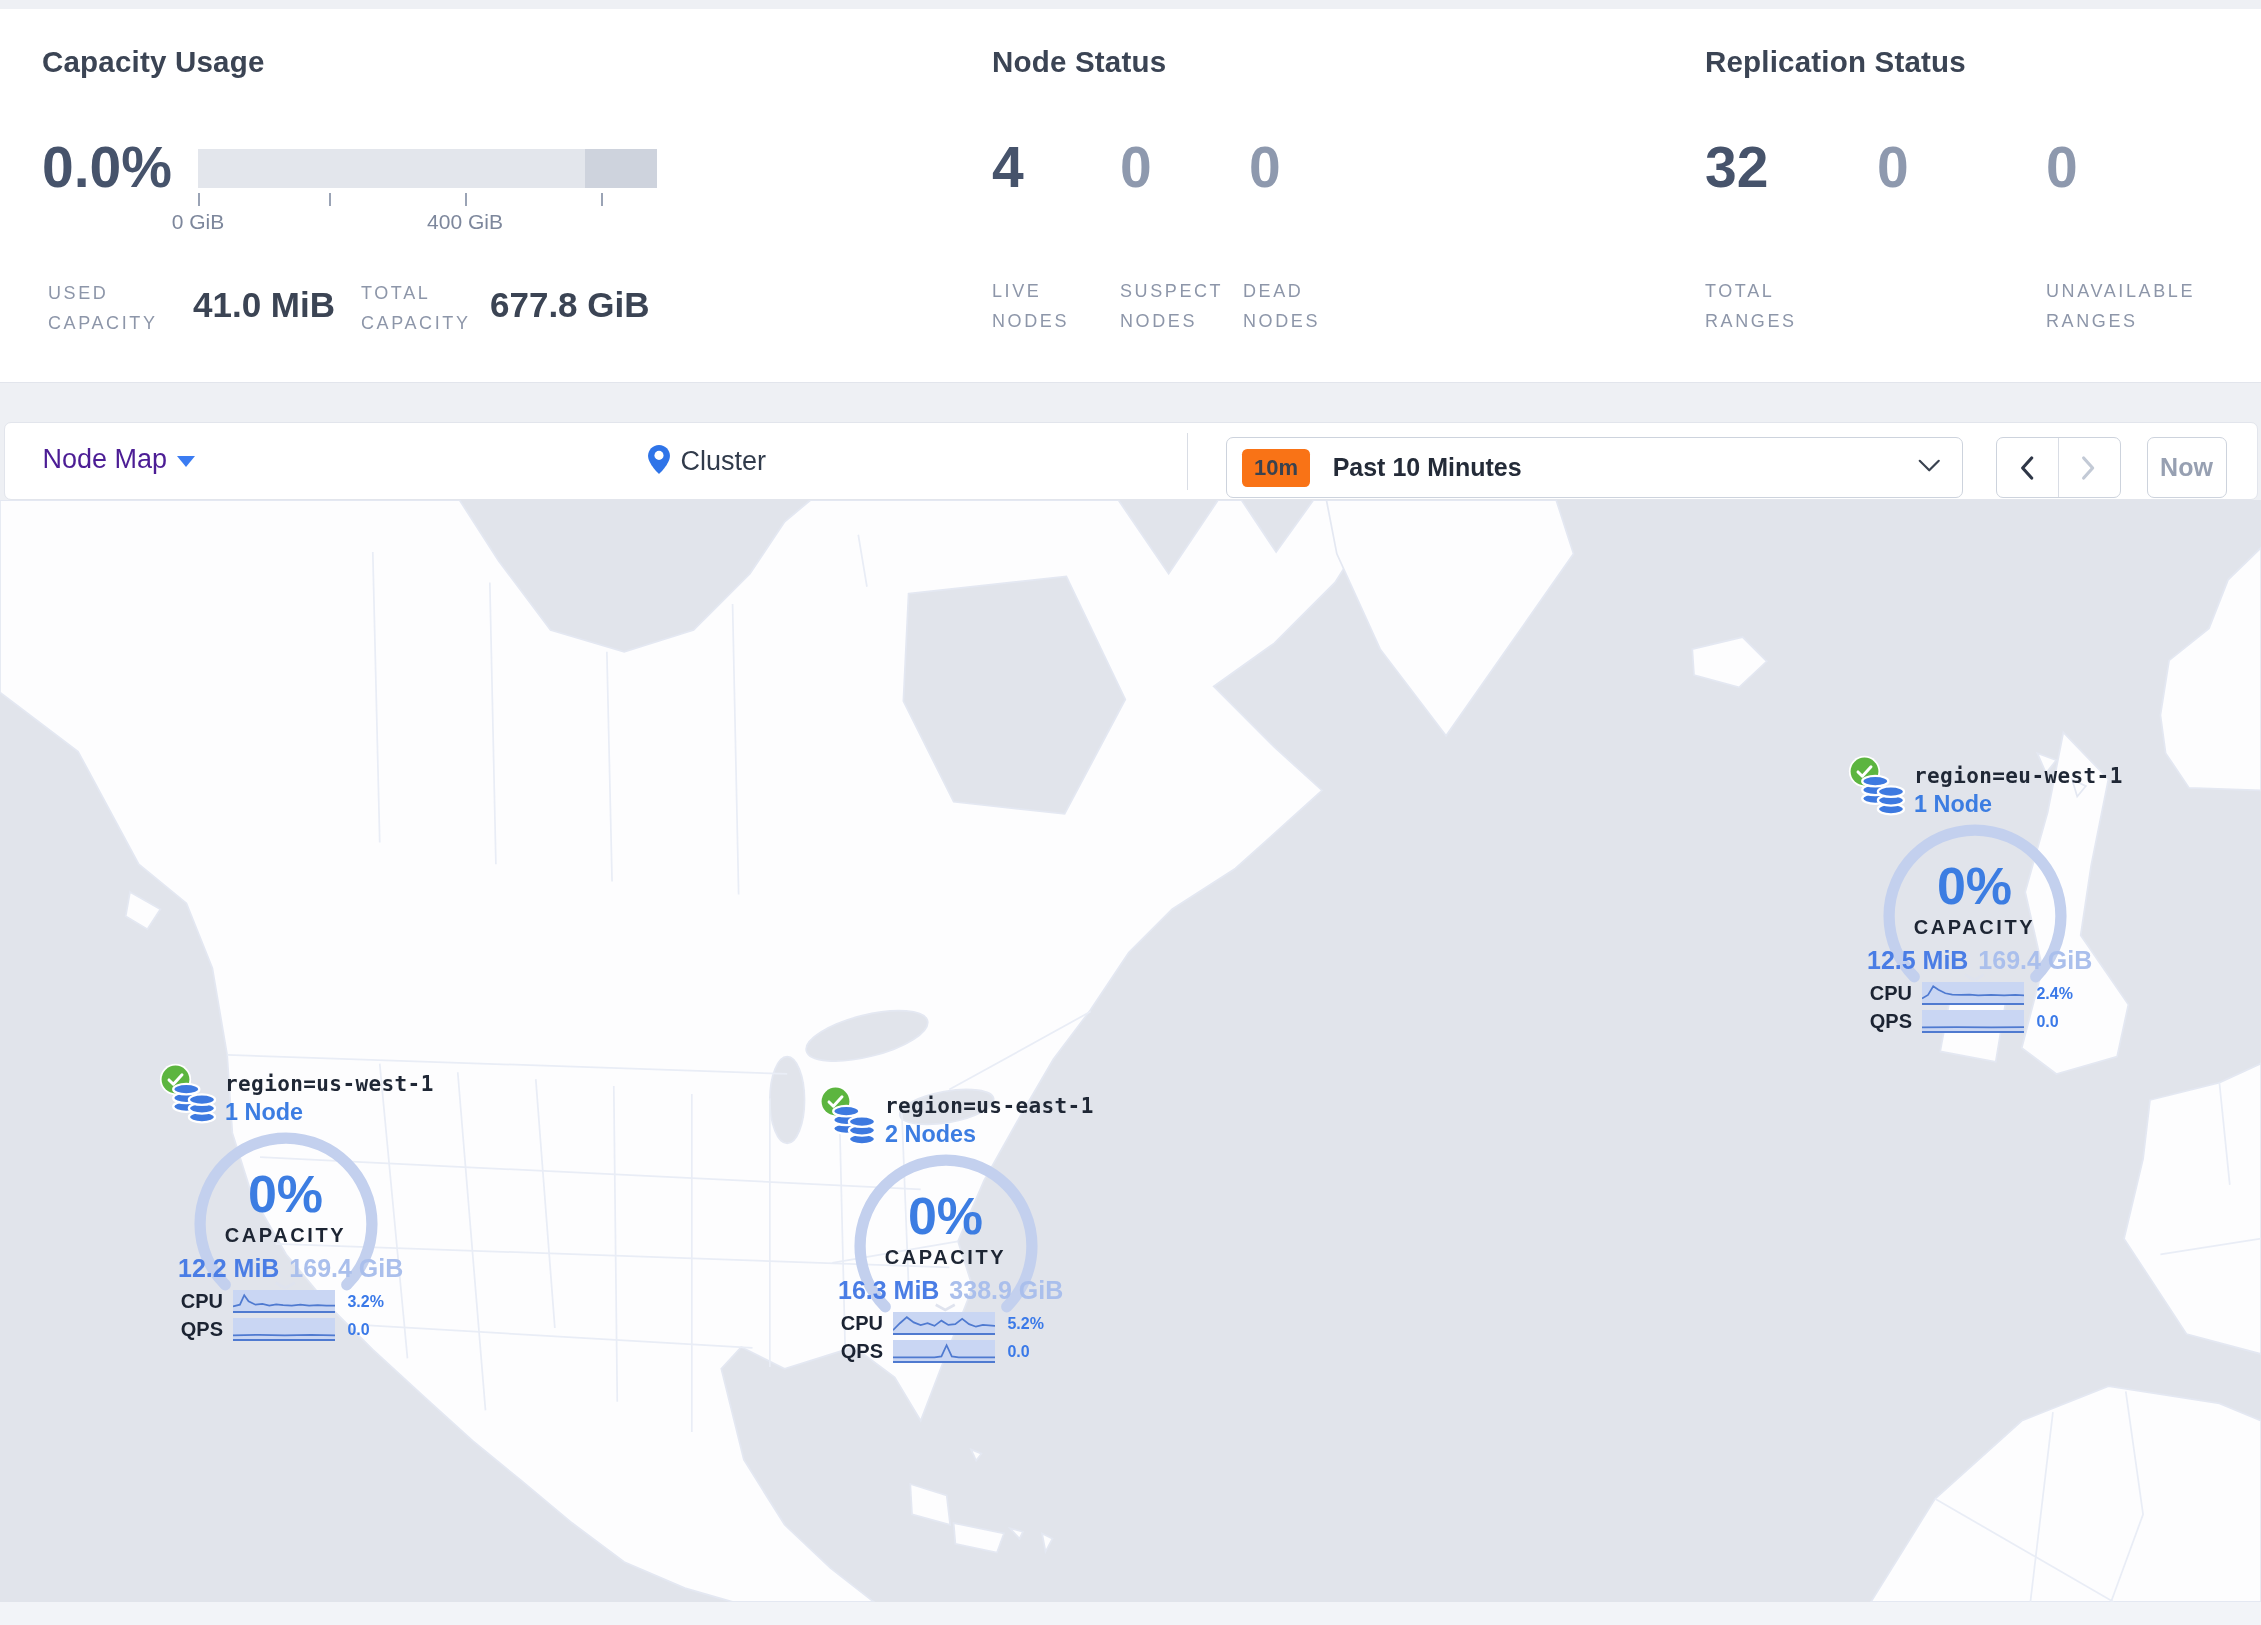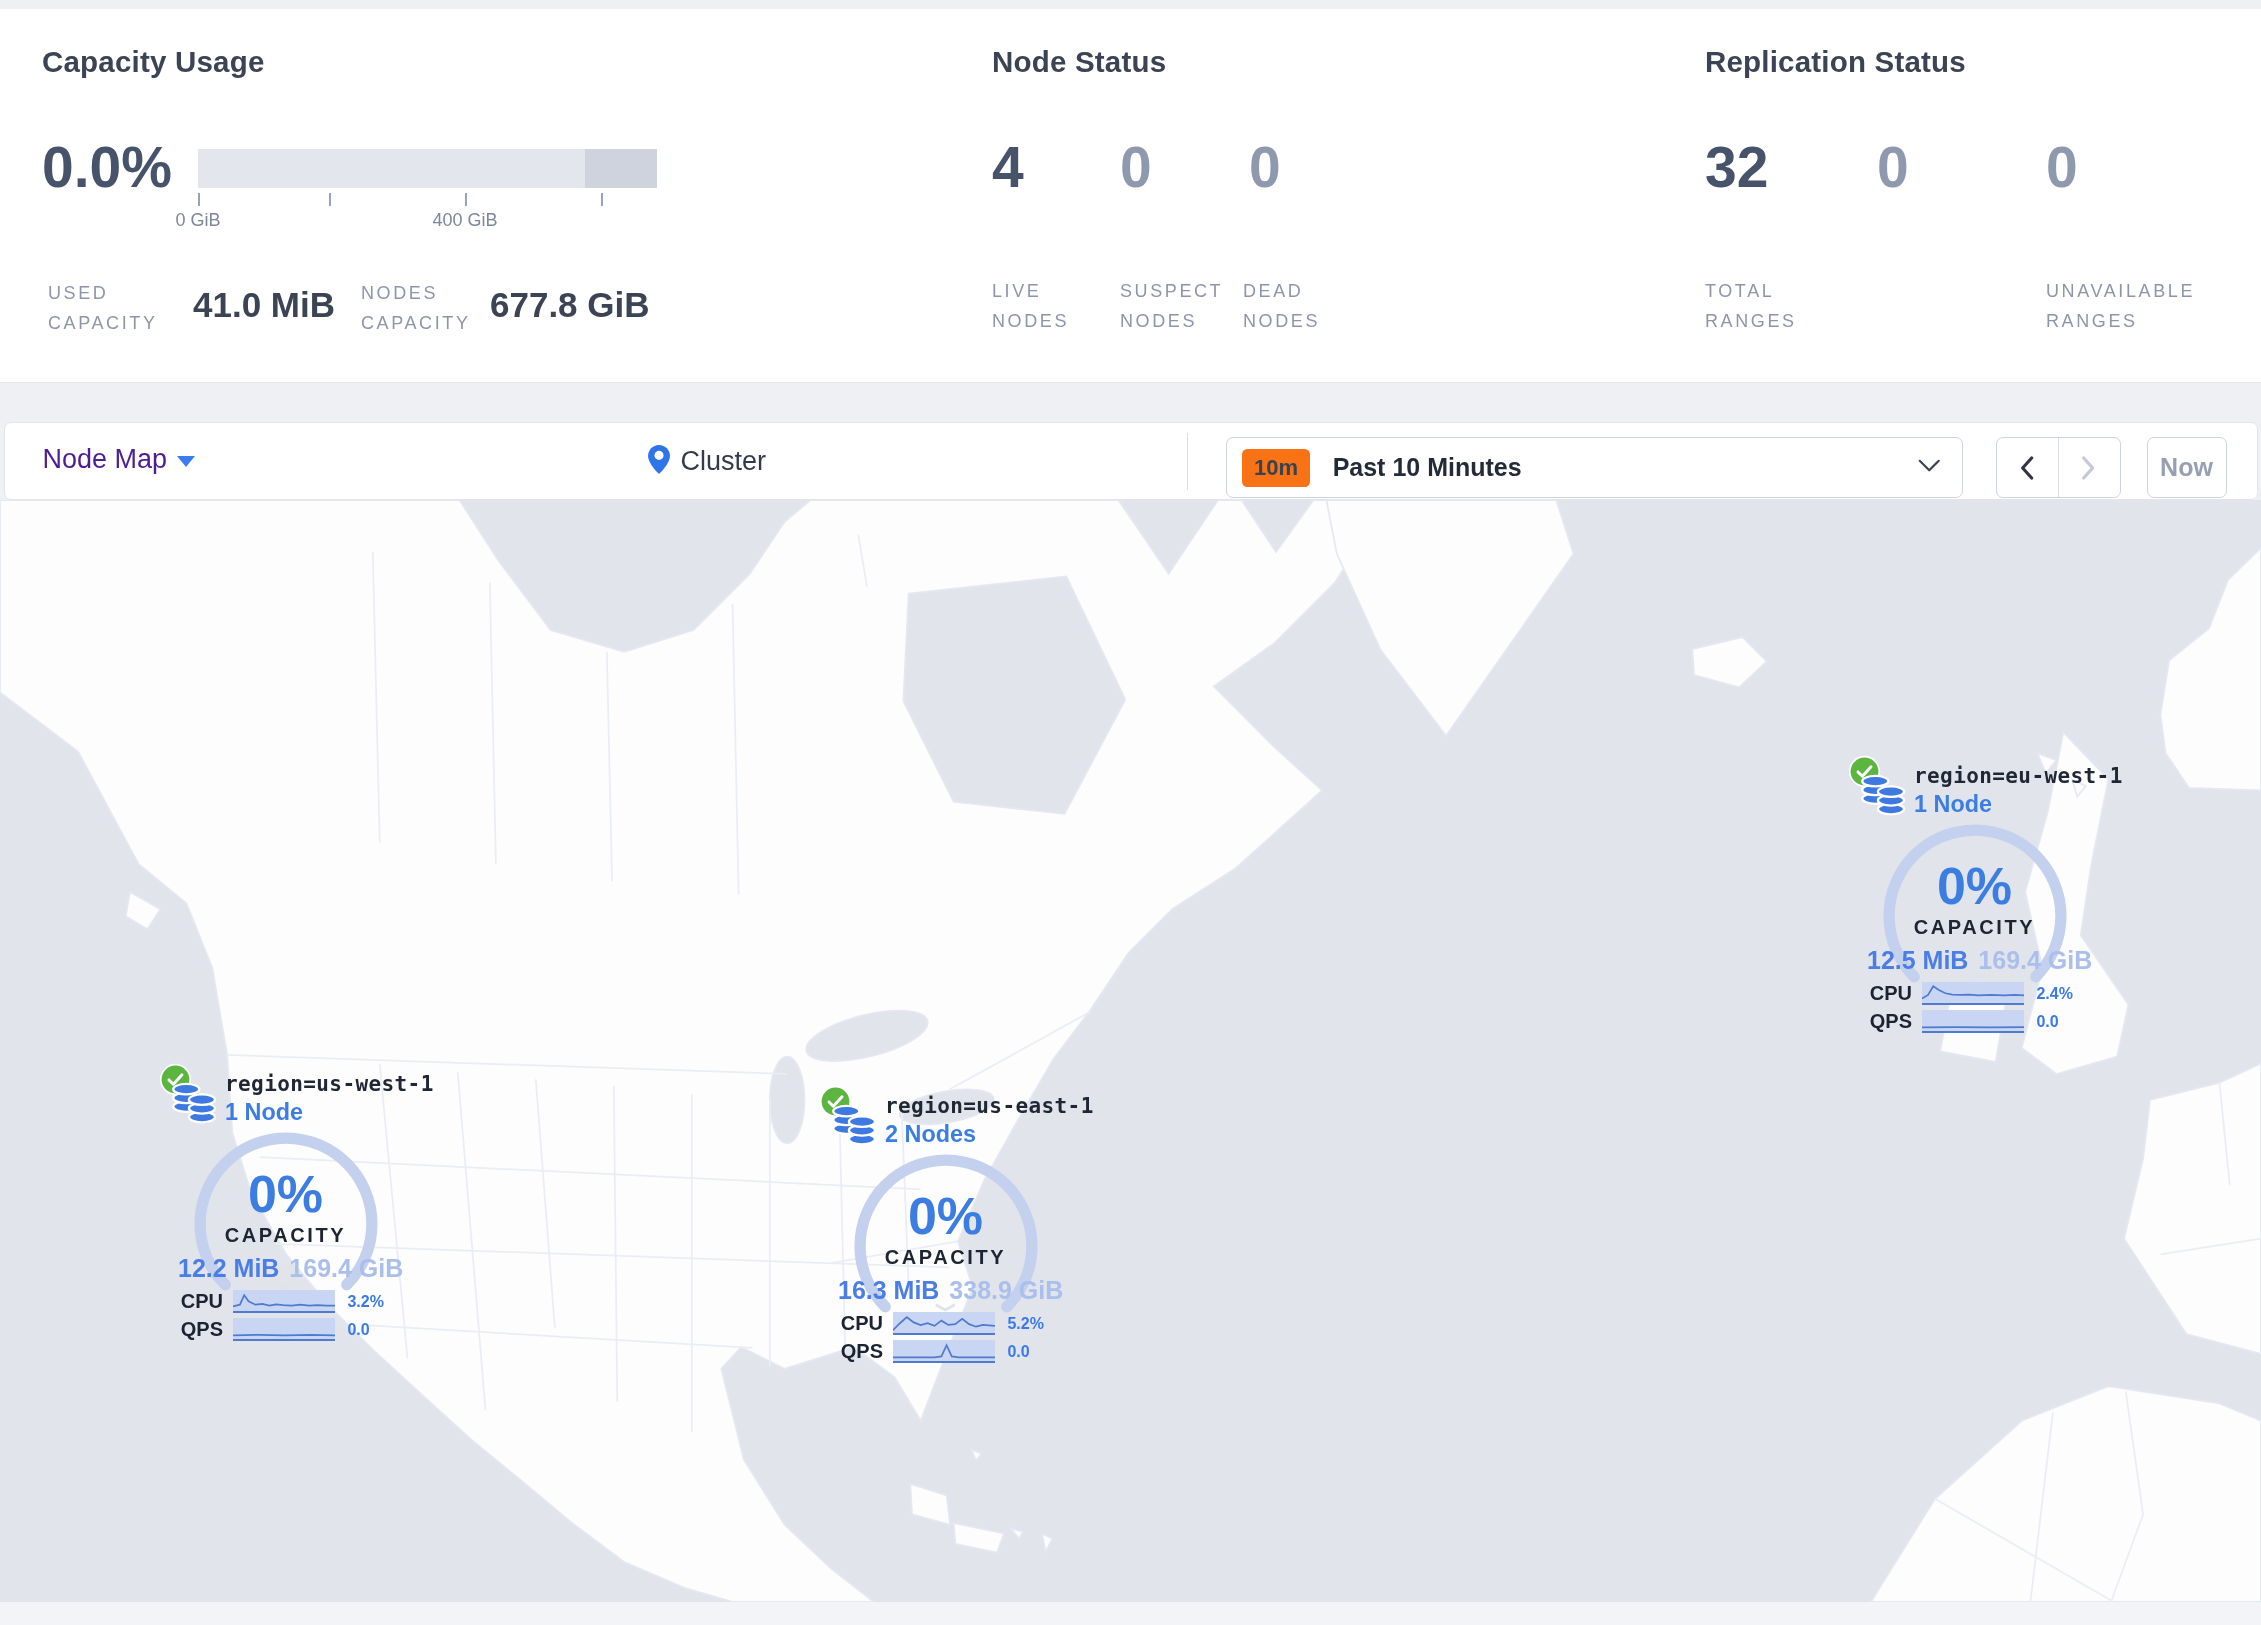--- a/index.html
+++ b/index.html
@@ -19,21 +19,21 @@
   .big-num.dim { color:#8e99ae; }
   .pct-big { left:42px; }
   .statlab {
     position:absolute; font-size:18px; color:#8d96a9; letter-spacing:2.6px;
     line-height:30px; font-weight:400;
   }
   
   .cap-bar { position:absolute; left:198px; top:140px; width:459px; height:39px; background:#e3e6ec; }
   .cap-bar .seg-dark { position:absolute; right:0; top:0; width:72px; height:39px; background:#ced3dd; }
   .tick { position:absolute; top:184px; width:1.7px; height:13px; background:#9aa3b5; }
-  .tick-lab { position:absolute; top:201px; font-size:18px; color:#7d879c; transform:translateX(-50%); white-space:nowrap; }
+  .tick-lab { position:absolute; top:201px; font-size:21px; color:#7d879c; transform:translateX(-50%); white-space:nowrap; }
   .kv-val { position:absolute; top:276px; font-size:35px; font-weight:700; color:#3b4454; white-space:nowrap; }
   
   .toolbar {
     position:absolute; left:3.5px; top:422px; width:2254px; height:78px;
     background:#ffffff; border:0.9px solid #e2e5ec; border-radius:7px;
   }
   .nm-label { position:absolute; left:38px; top:21px; font-size:27px; color:#4c1d95; cursor:pointer; }
   .nm-caret { position:absolute; left:172px; top:33px; width:0; height:0;
     border-left:9.5px solid transparent; border-right:9.5px solid transparent; border-top:11.3px solid #3b7cf2; }
   .crumb-pin { position:absolute; left:642px; top:21px; }
@@ -105,21 +105,21 @@
     <div class="seg-dark"></div>
   </div>
   <div class="tick" style="left:198px"></div>
   <div class="tick" style="left:329px"></div>
   <div class="tick" style="left:465px"></div>
   <div class="tick" style="left:601px"></div>
   <div class="tick-lab" style="left:198px">0 GiB</div>
   <div class="tick-lab" style="left:465px">400 GiB</div>
   <div class="statlab" style="left:48px; top:269px; width:143px;">USED CAPACITY</div>
   <div class="kv-val" style="left:193px;">41.0 MiB</div>
-  <div class="statlab" style="left:361px; top:269px; width:152px;">NODES CAPACITY</div>
+  <div class="statlab" style="left:361px; top:269px; width:152px;">TOTAL CAPACITY</div>
   <div class="kv-val" style="left:490px;">677.8 GiB</div>
 
   <div class="big-num" style="left:992px">4</div>
   <div class="big-num dim" style="left:1120px">0</div>
   <div class="big-num dim" style="left:1249px">0</div>
   <div class="statlab" style="left:992px; top:267px; width:104px;">LIVE NODES</div>
   <div class="statlab" style="left:1120px; top:267px; width:113px;">SUSPECT NODES</div>
   <div class="statlab" style="left:1243px; top:267px; width:104px;">DEAD NODES</div>
 
   <div class="big-num" style="left:1705px">32</div>

